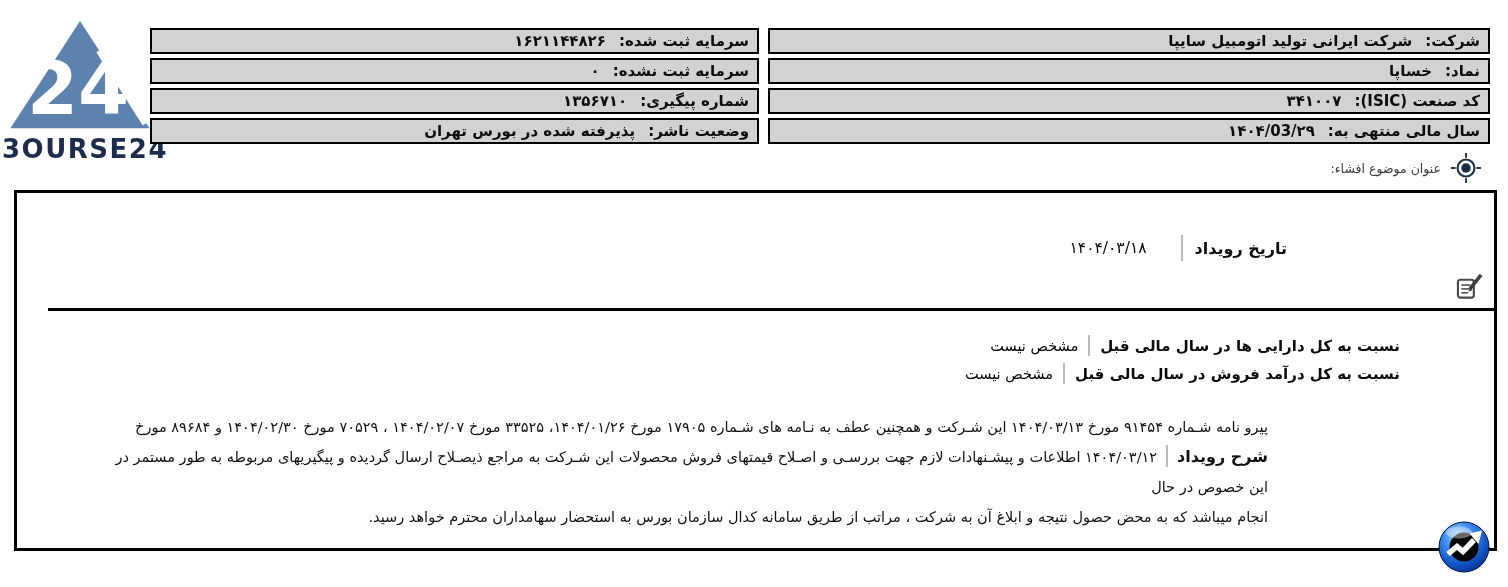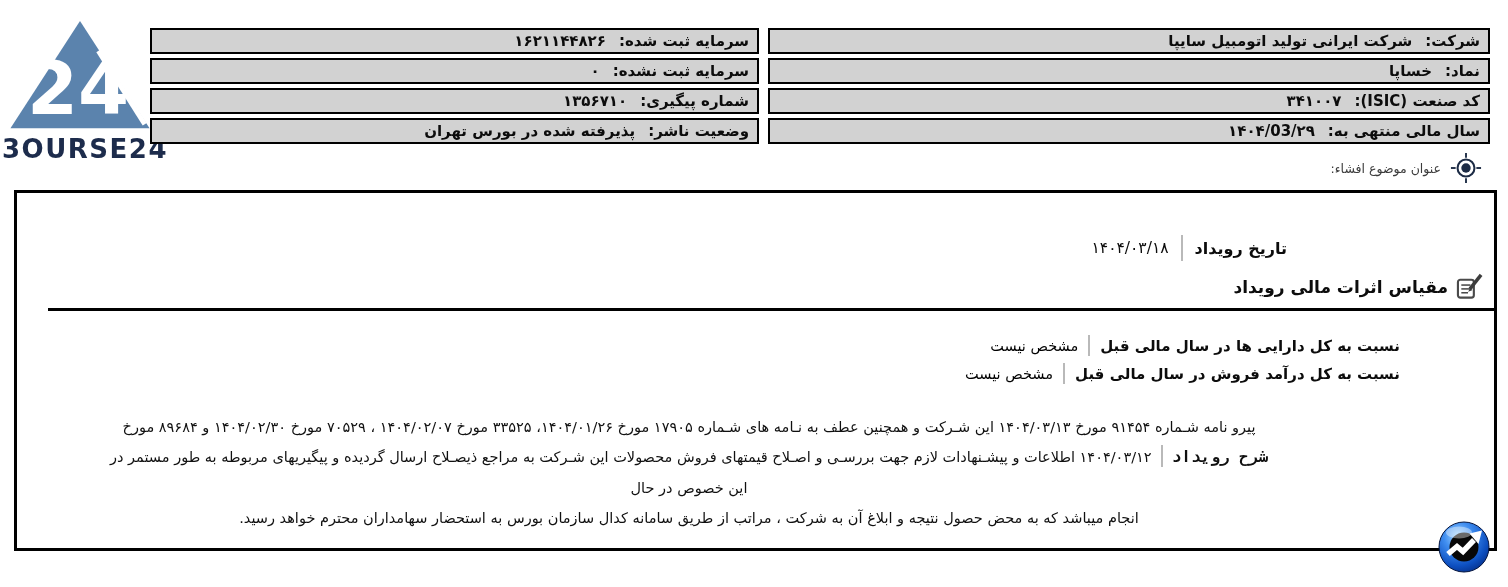--- a/index.html
+++ b/index.html
@@ -28,38 +28,38 @@
                      display:flex; direction:rtl; align-items:center; gap:9px; }
   .disclosure-line .prefix { font-size:12.5px; color:#3c3c3c; white-space:nowrap; }
   .disclosure-line .title  { font-size:17px; font-weight:bold; color:#050505; white-space:nowrap; }
 
   
   .event-box { position:absolute; left:14px; top:190px; width:1483px; height:361px;
                border:3px solid #000; background:#fff; }
   .date-row { position:absolute; top:42px; right:207px; display:flex; direction:rtl;
               align-items:center; gap:12px; }
   .date-row .lbl { font-weight:bold; font-size:16px; white-space:nowrap; }
-  .date-row .val { font-size:15.5px; padding-left:4px; }
+  .date-row .val { font-size:15.5px; padding-left:4px; margin-right:22px; }
   .vdiv { width:2px; height:26px; background:#b9b9b9; }
   .vdiv.small { height:21px; }
 
   .scale-header { position:absolute; top:80px; right:11px; display:flex; direction:rtl;
                   align-items:center; gap:8px; }
   .scale-header .txt { font-weight:bold; font-size:17px; white-space:nowrap; }
 
   .hline { position:absolute; top:115px; left:31px; right:0; height:3px; background:#000; }
 
   .ratios { position:absolute; top:142px; right:94px; }
   .ratio-row { display:flex; direction:rtl; align-items:center; gap:10px; margin-bottom:7px; }
   .ratio-row .lbl { font-weight:bold; font-size:15px; white-space:nowrap; }
   .ratio-row .val { font-size:14.5px; color:#000000; white-space:nowrap; }
 
   .desc { position:absolute; top:219px; right:226px; width:1158px; direction:rtl;
-          text-align:center; font-size:14.5px; line-height:30px; color:#101010; }
-  .desc .dlabel { font-weight:bold; font-size:16px;font-family:Liberation Mono, monospace; }
+          text-align:right; font-size:14.5px; line-height:30px; color:#101010; }
+  .desc .dlabel { font-weight:bold; font-size:16px; }
   .desc .ibar { display:inline-block; width:2px; height:22px; background:#b9b9b9;
                 vertical-align:-5px; margin:0 9px; }
 
   
   .sphere { position:absolute; left:1437px; top:520px; width:54px; height:54px; }
 </style>
 </head>
 <body>
 
 <div class="brand">
@@ -132,21 +132,20 @@
 
   <div class="scale-header">
     <svg width="27" height="27" viewBox="0 0 28 28">
       <rect x="2" y="7" width="16.5" height="18.5" rx="2.5" fill="#ffffff" stroke="#4a4a4a" stroke-width="2.2"></rect>
       <line x1="5.5" y1="12.5" x2="15" y2="12.5" stroke="#4a4a4a" stroke-width="1.6"></line>
       <line x1="5.5" y1="16.5" x2="15" y2="16.5" stroke="#4a4a4a" stroke-width="1.6"></line>
       <line x1="5.5" y1="20.5" x2="12.5" y2="20.5" stroke="#4a4a4a" stroke-width="1.6"></line>
       <line x1="26" y1="2" x2="14.5" y2="16.5" stroke="#3d3d3d" stroke-width="3.6"></line>
       <polygon points="14.8,15.5 12.5,19.5 16.8,18" fill="#3d3d3d"></polygon>
     </svg>
-    <span class="txt">مقیاس اثرات مالی رویداد</span>
   </div>
 
   <div class="hline"></div>
 
   <div class="ratios">
     <div class="ratio-row">
       <span class="lbl">نسبت به کل دارایی ها در سال مالی قبل</span>
       <span class="vdiv small"></span>
       <span class="val">مشخص نیست</span>
     </div>

